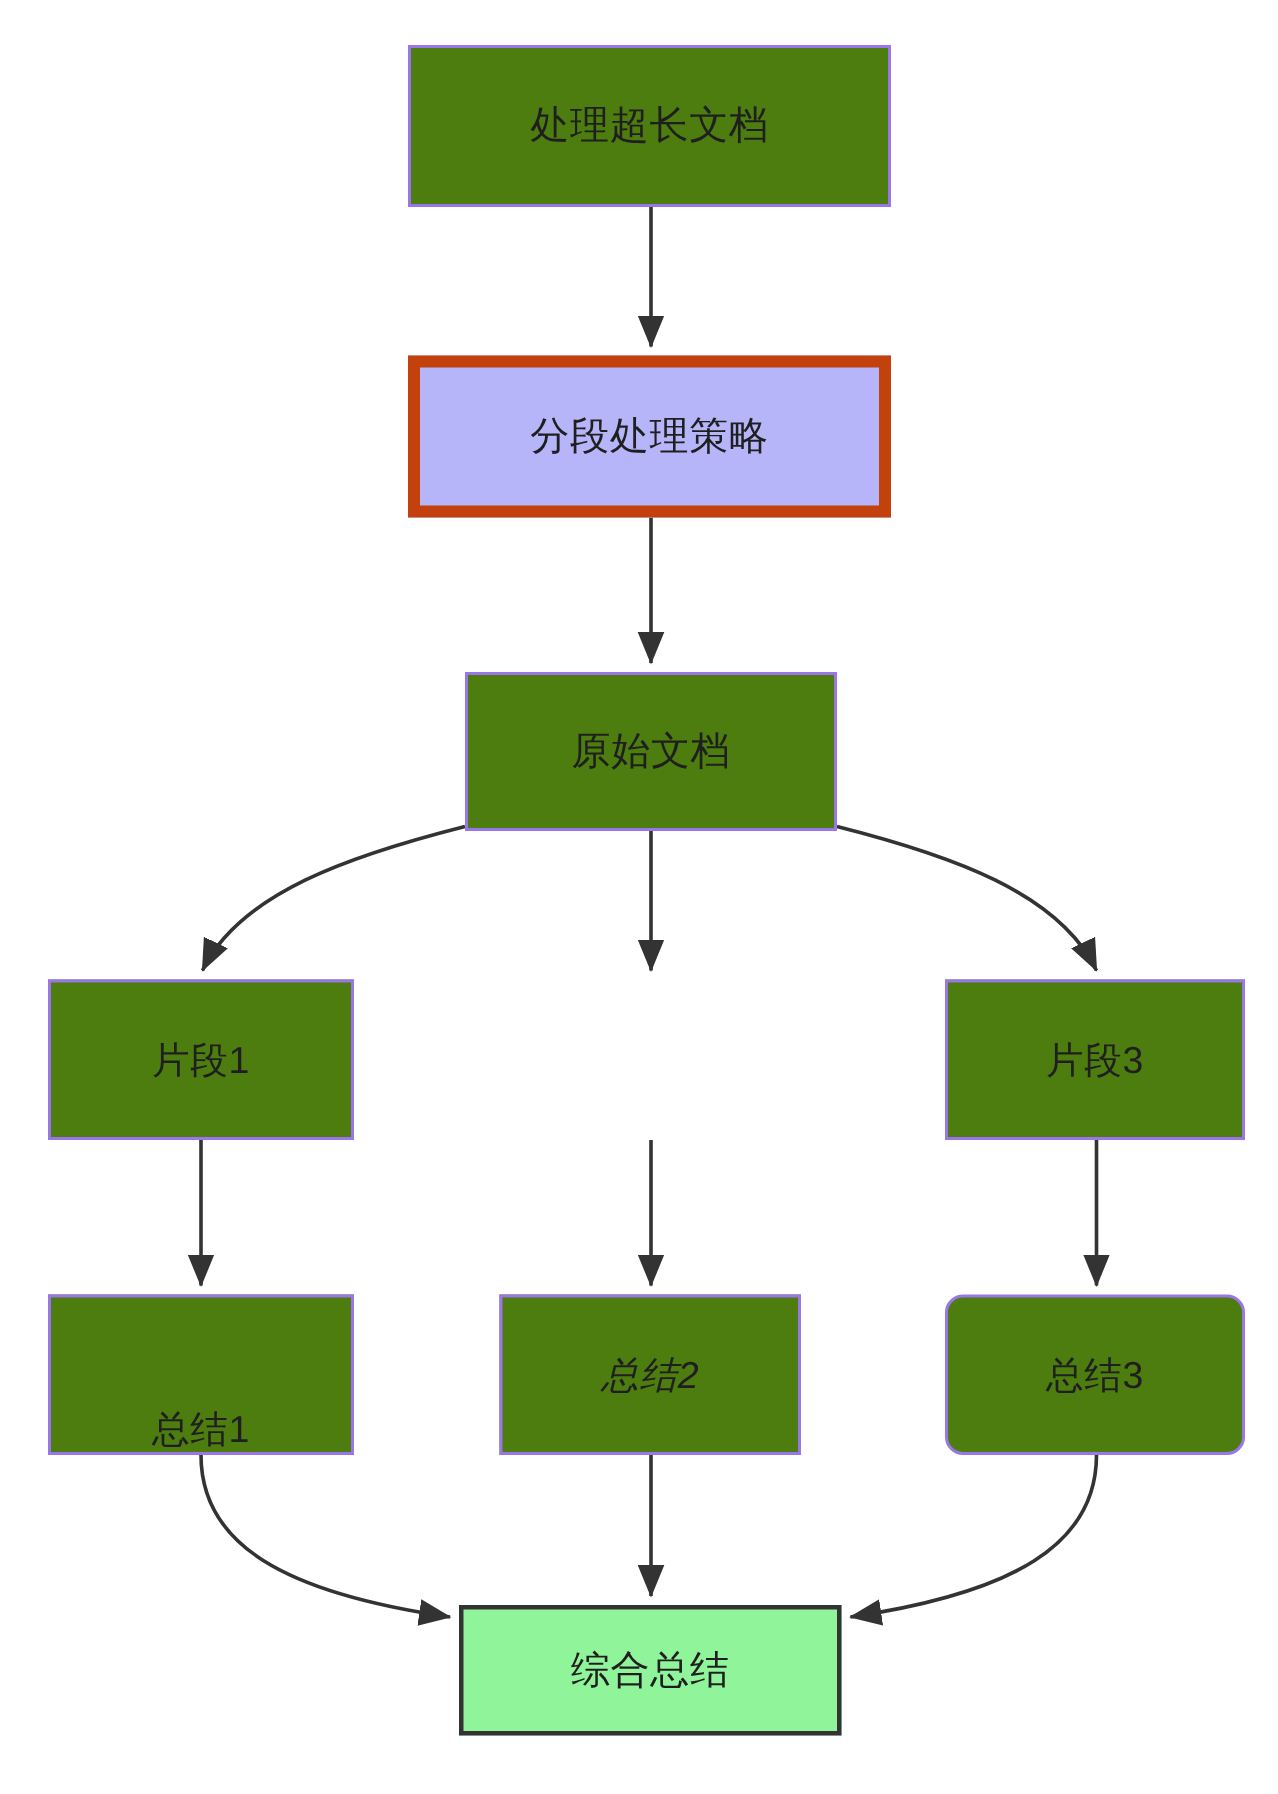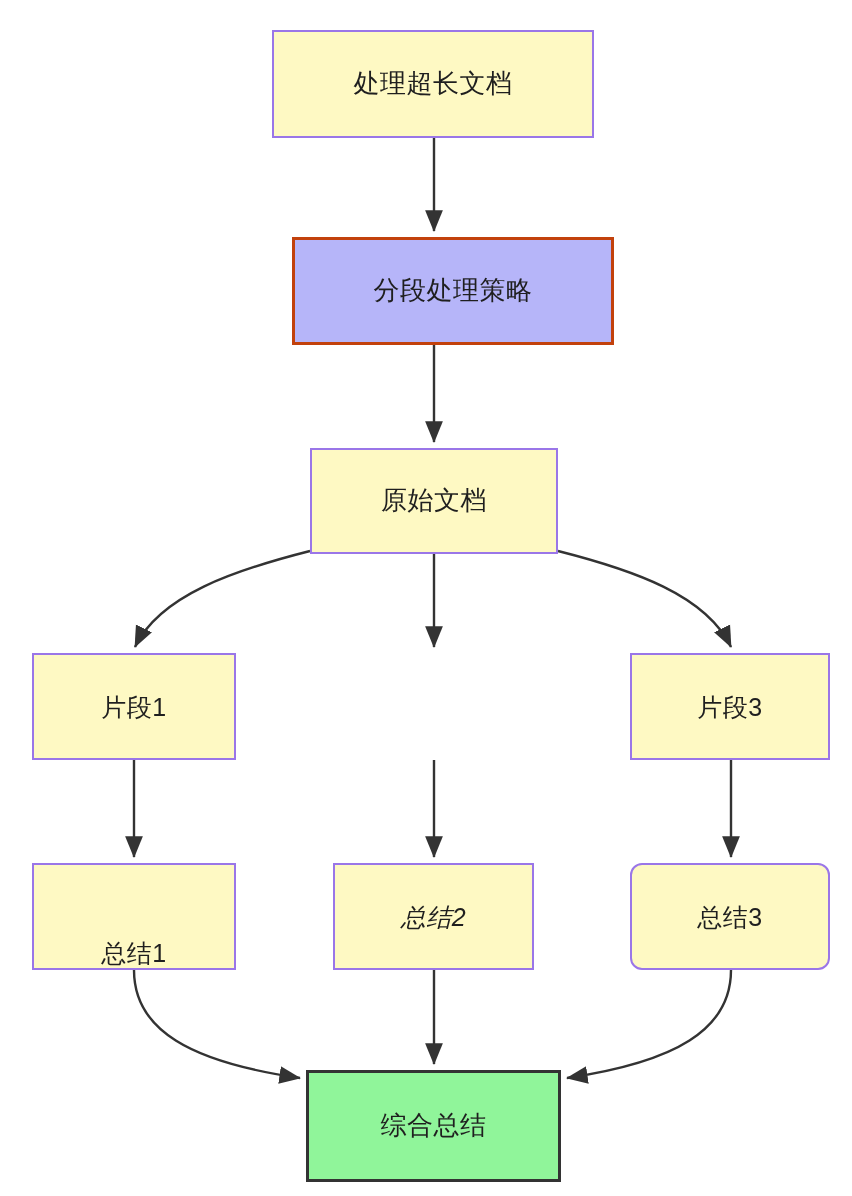--- a/index.html
+++ b/index.html
@@ -35,30 +35,29 @@
     color: #1f1f1f;
     line-height: 1.2;
     letter-spacing: 0.5px;
   }
   .node-label {
     display: block;
     white-space: nowrap;
   }
   
   .node.plain {
-    background: #fef9c3;
+    background: #4d7c0f;
     border: 2px solid #9a76e8;
     font-size: 26px;
   }
   
   .node.highlight {
     background: #b6b5f9;
-    border: 3px solid #c2410c;
+    border: 8px solid #c2410c;
     font-size: 26px;
-    margin-left: 20px;
   }
   
   .node.success {
     background: #90f59a;
     border: 3px solid #333333;
     font-size: 26px;
   }
   .node.small {
     font-size: 25px;
   }
@@ -124,17 +123,17 @@
   </div>
 
   <div class="node plain small" style="left:333px; top:863px; width:201px; height:107px;font-style:italic;">
     <span class="node-label">总结2</span>
   </div>
 
   <div class="node plain small" style="left:630px; top:863px; width:200px; height:107px;border-radius:12px;">
     <span class="node-label">总结3</span>
   </div>
 
-  <div class="node success" style="left:306px; top:1070px; width:255px; height:112px;">
+  <div class="node success" style="left:306px; top:1070px; width:255px; height:87px;">
     <span class="node-label">综合总结</span>
   </div>
 
 </div>
 
 </body></html>

